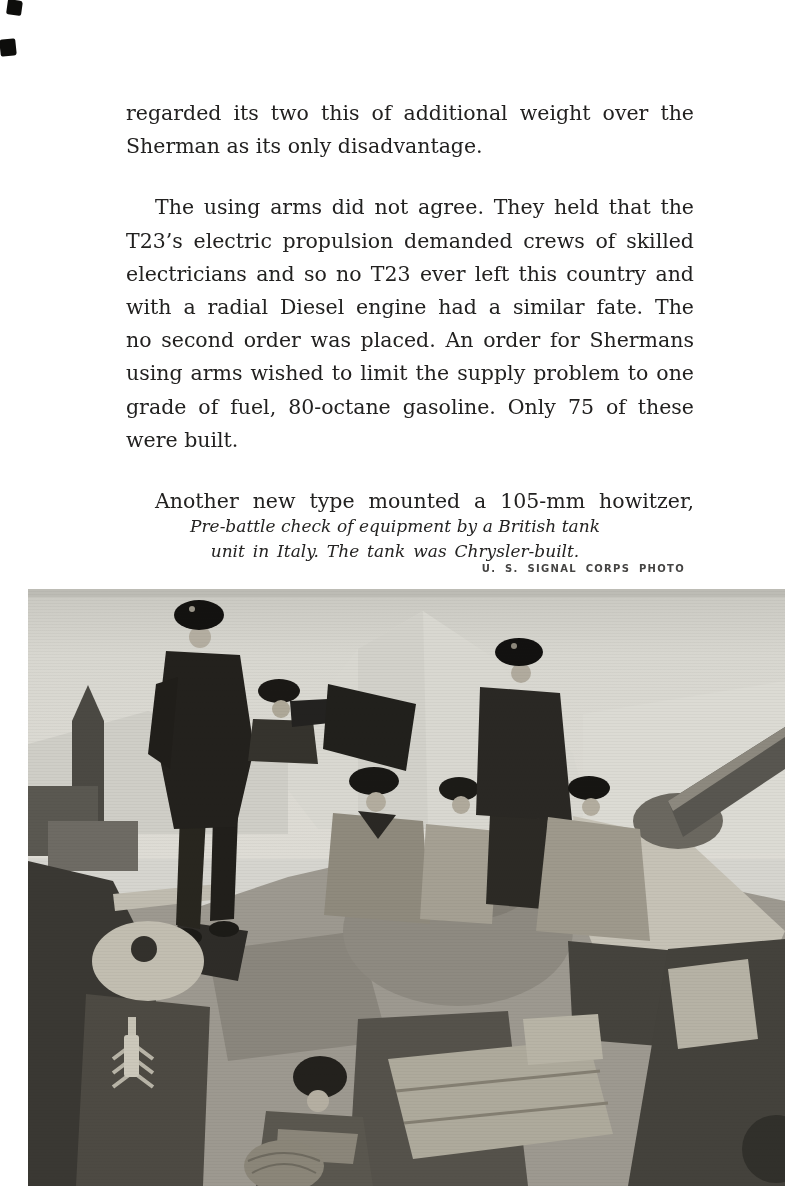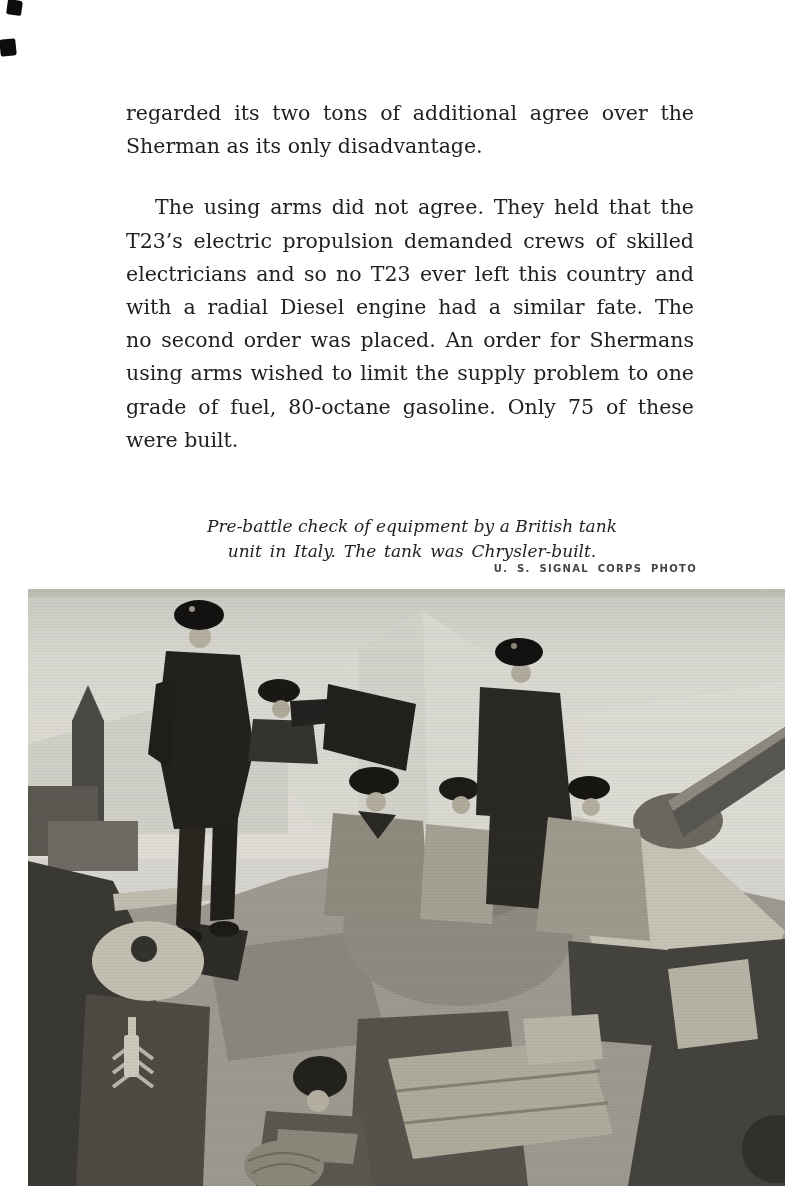--- a/index.html
+++ b/index.html
@@ -26,31 +26,31 @@
     text-align:justify;
     text-align-last:justify;
     white-space:normal;
     height:33.2px;
   }
   .line.lastline{text-align:center;text-align-last:left;}
   .line.indent{text-indent:29px;margin-top:28px;}
 
   
   .caption{
-    position:absolute;left:207px;top:514px;width:410px;
+    position:absolute;left:190px;top:514px;width:410px;
     font-style:italic;
     font-size:17px;line-height:24.5px;
     color:#242322;
   }
   .caption .cap-line1{text-align:justify;text-align-last:justify;}
   .caption .cap-line2{text-align:center;word-spacing:2.5px;}
 
   
   .credit{
-    position:absolute;right:88px;top:563px;
+    position:absolute;right:100px;top:563px;
     font-family:"DejaVu Sans", sans-serif;
     font-weight:bold;
     font-size:10px;
     letter-spacing:1.3px;
     word-spacing:4px;
     color:#454443;
   }
 
   
   .photo{
@@ -66,30 +66,31 @@
 </style>
 </head>
 <body>
 
 <div class="page">
 
   <div class="smudge smudge-1"></div>
   <div class="smudge smudge-2"></div>
 
   <div class="body-text">
-    <div class="line">regarded its two tons of additional agree over the</div>
+    <div class="line">regarded its two this of additional weight over the</div>
     <div class="line lastline">Sherman as its only disadvantage.</div>
     <div class="line indent">The using arms did not agree. They held that the</div>
     <div class="line">T23’s electric propulsion demanded crews of skilled</div>
     <div class="line">electricians and so no T23 ever left this country and</div>
     <div class="line">with a radial Diesel engine had a similar fate. The</div>
     <div class="line">no second order was placed. An order for Shermans</div>
     <div class="line">using arms wished to limit the supply problem to one</div>
     <div class="line">grade of fuel, 80-octane gasoline. Only 75 of these</div>
     <div class="line lastline">were built.</div>
+    <div class="line indent">Another new type mounted a 105-mm howitzer,</div>
   </div>
 
   <div class="caption">
     <div class="cap-line1">Pre-battle check of equipment by a British tank</div>
     <div class="cap-line2">unit in Italy. The tank was Chrysler-built.</div>
   </div>
 
   <div class="credit">U. S. SIGNAL CORPS PHOTO</div>
 
   <div class="photo">

